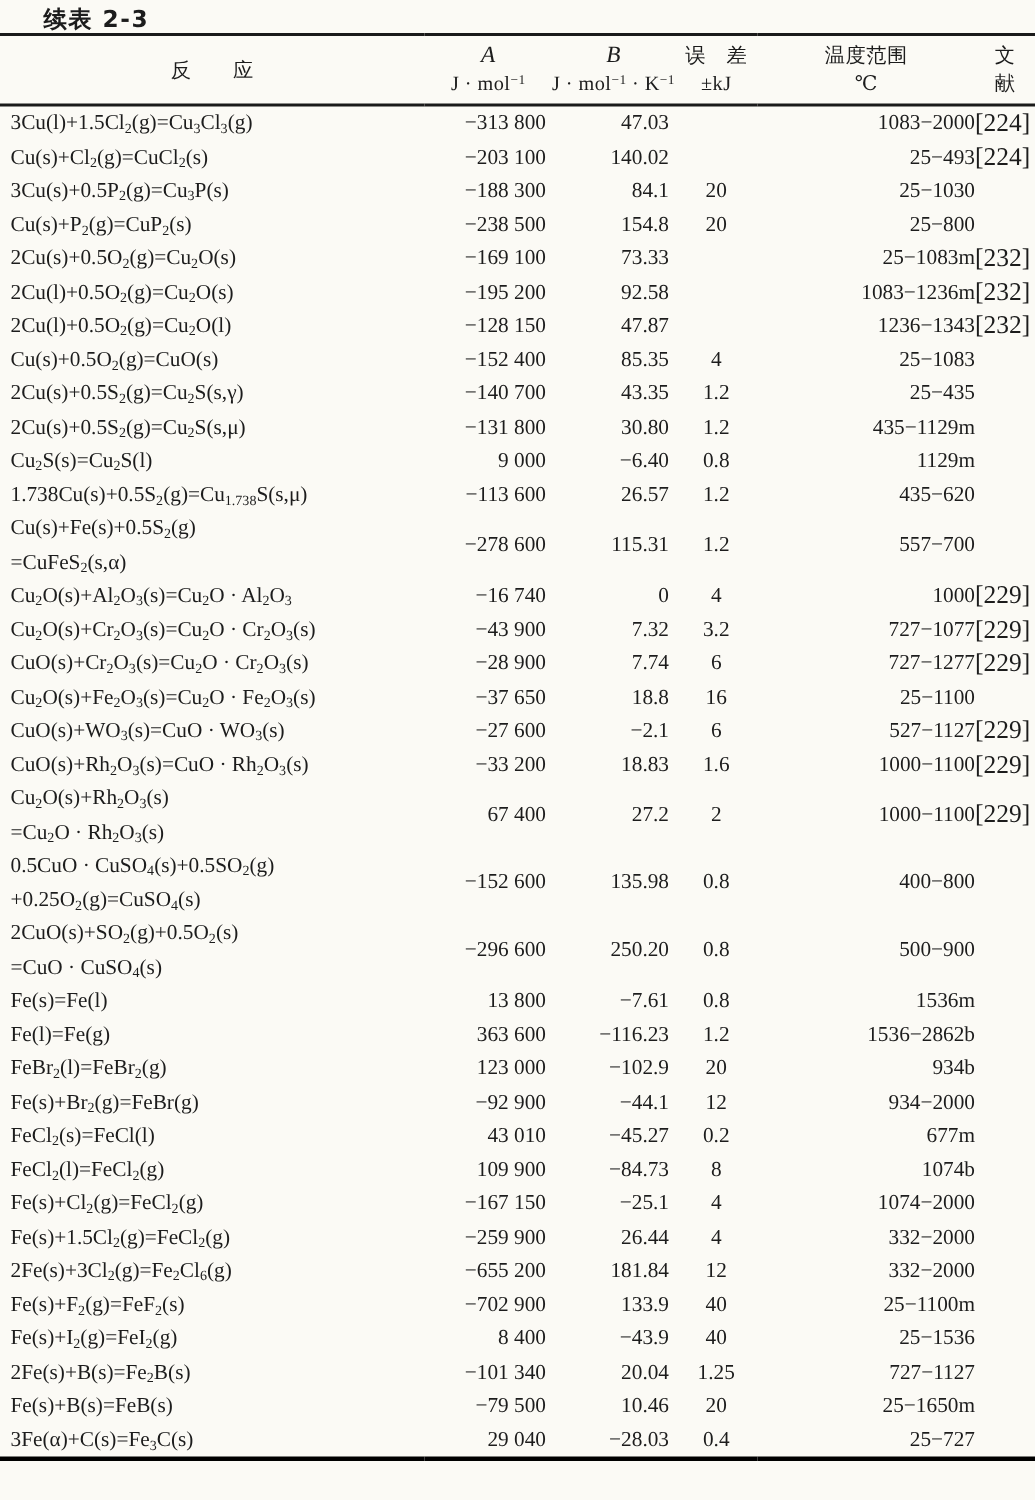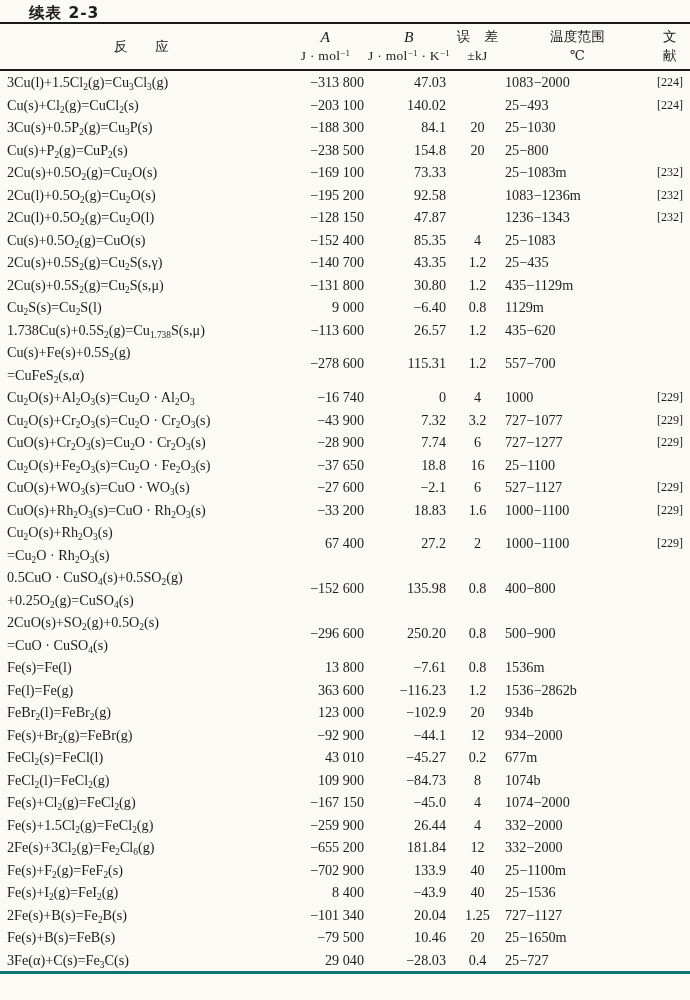--- a/index.html
+++ b/index.html
@@ -17,21 +17,21 @@
     font-size:15.5px;
     letter-spacing:1px;
     height:17px;
     font-family:"DejaVu Sans","Liberation Sans",sans-serif;
   }
   table.t{
     width:690px;
     border-collapse:collapse;
     table-layout:fixed;
     border-top:2px solid #1a1a1a;
-    border-bottom:3px solid #0f766e;
+    border-bottom:3px solid #000000;
   }
   thead th{
     border-bottom:2px solid #1a1a1a;
     font-weight:normal;
     padding:2px 0 3px 0;
     height:40px;
     vertical-align:middle;
     text-align:center;
     font-size:14px;
   }
@@ -41,22 +41,22 @@
     padding:0;
     font-size:14.2px;
     line-height:22.5px;
     vertical-align:middle;
     white-space:nowrap;
   }
   td.rxn{padding-left:7px;text-align:left;overflow:visible;}
   td.a{text-align:right;padding-right:4px;}
   td.b{text-align:right;padding-right:4px;}
   td.err{text-align:center;}
-  td.temp{text-align:left;}
-  td.ref{text-align:center;font-size:12px;}
+  td.temp{text-align:right;}
+  td.ref{text-align:left;font-size:17px;}
   sub{font-size:0.66em;vertical-align:-0.28em;line-height:0;}
   sup{font-size:0.66em;vertical-align:0.45em;line-height:0;}
 </style>
 </head>
 <body>
 
 <div class="page">
 
   <div class="title">续表 2-3</div>
 
@@ -316,21 +316,21 @@
           <td class="rxn">FeCl<sub>2</sub>(l)=FeCl<sub>2</sub>(g)</td>
           <td class="a">109 900</td>
           <td class="b">−84.73</td>
           <td class="err">8</td>
           <td class="temp">1074b</td>
           <td class="ref"></td>
         </tr>
         <tr>
           <td class="rxn">Fe(s)+Cl<sub>2</sub>(g)=FeCl<sub>2</sub>(g)</td>
           <td class="a">−167 150</td>
-          <td class="b">−45.0</td>
+          <td class="b">−25.1</td>
           <td class="err">4</td>
           <td class="temp">1074−2000</td>
           <td class="ref"></td>
         </tr>
         <tr>
           <td class="rxn">Fe(s)+1.5Cl<sub>2</sub>(g)=FeCl<sub>2</sub>(g)</td>
           <td class="a">−259 900</td>
           <td class="b">26.44</td>
           <td class="err">4</td>
           <td class="temp">332−2000</td>

